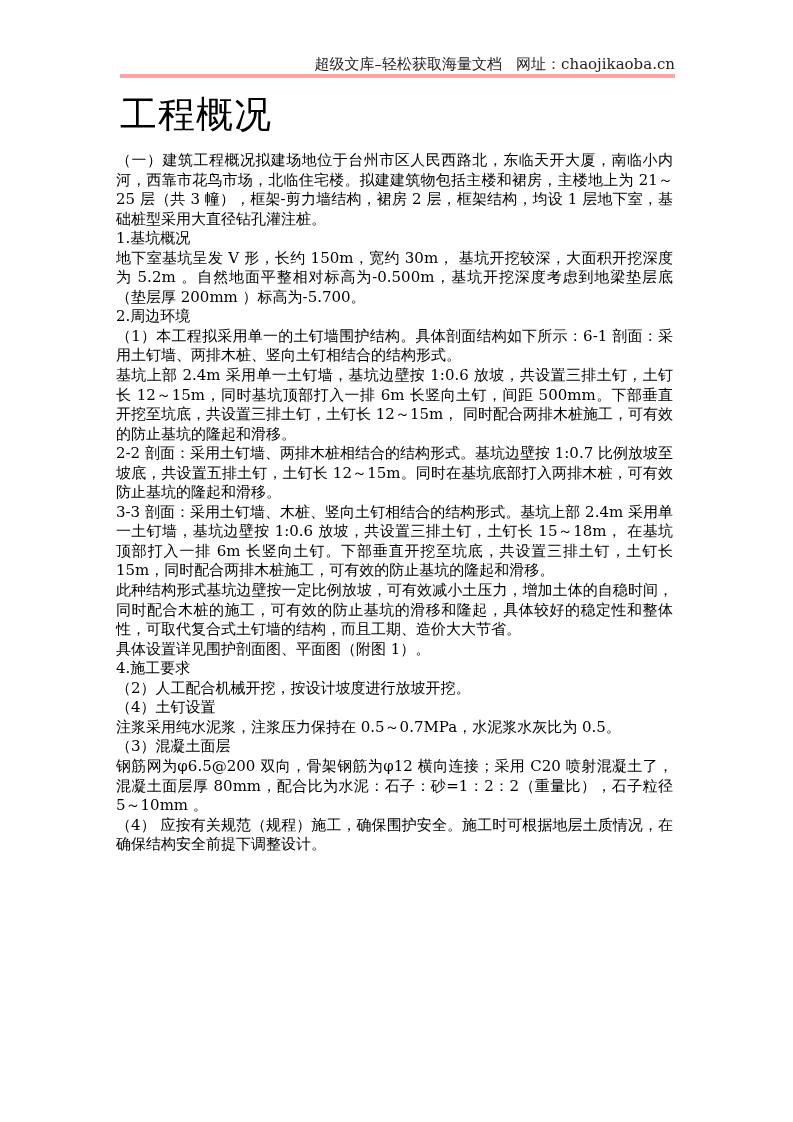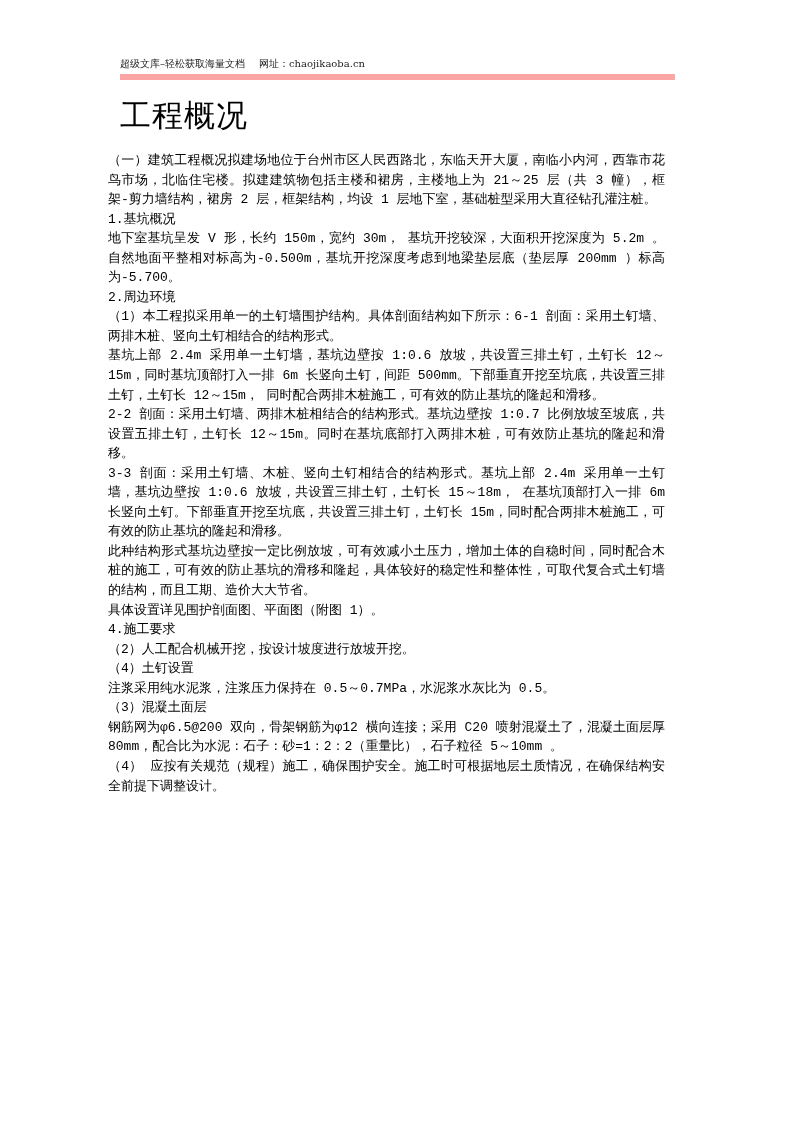--- a/index.html
+++ b/index.html
@@ -1,25 +1,25 @@
 <!DOCTYPE html>
 <html><head>
 <meta charset="utf-8">
 <style>
   html, body { margin:0; padding:0; background:#ffffff; }
   body { width:793px; height:1122px; position:relative; overflow:hidden;
          font-family:"DejaVu Serif","Liberation Serif",serif; color:#000; }
   .header { position:absolute; left:120px; top:56px; width:555px; height:18px;
-            border-bottom:6px solid #fca5a5; font-size:10px; color:#222;
-            line-height:16px; }
+            border-bottom:4px solid #fca5a5; font-size:15px; color:#222;
+            text-align:right; line-height:16px; }
   .header .site { margin-left:14px; }
-  .title { position:absolute; left:120px; top:96px; font-size:31px; line-height:38px;
+  .title { position:absolute; left:120px; top:96px; font-size:37px; line-height:38px;
            font-weight:normal; margin:0; letter-spacing:1px; }
-  .body { position:absolute; left:108px; top:151px; width:557px; font-size:13px;
-          line-height:19.55px; text-align:justify;font-family:Liberation Mono, monospace; }
+  .body { position:absolute; left:116px; top:151px; width:557px; font-size:15px;
+          line-height:19.55px; text-align:justify; }
   .body p { margin:0; }
 </style>
 </head>
 <body>
 
 <div class="header">
   <span>超级文库–轻松获取海量文档</span><span class="site">网址：chaojikaoba.cn</span>
 </div>
 
 <h1 class="title">工程概况</h1>

